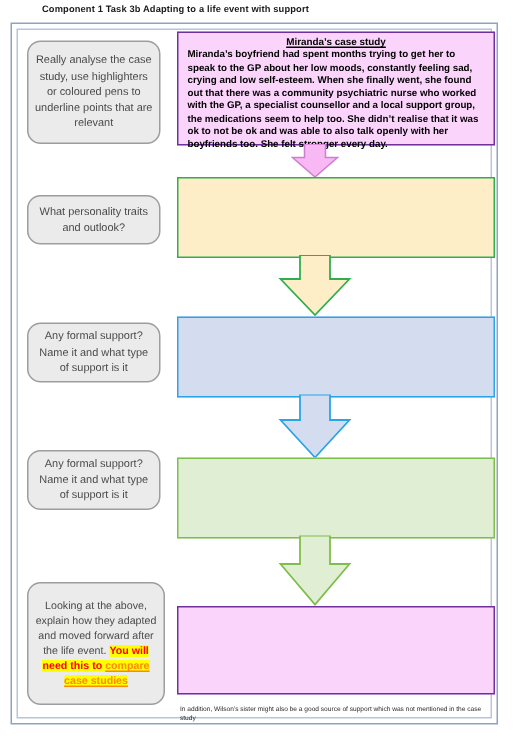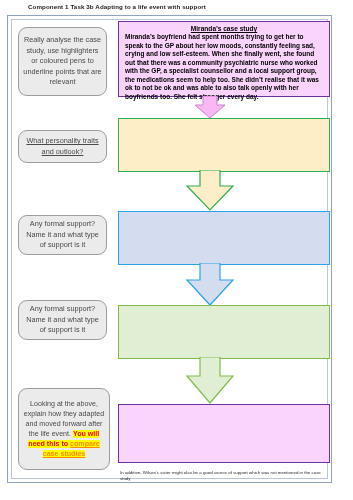--- a/index.html
+++ b/index.html
@@ -41,21 +41,21 @@
     box-sizing:border-box;
     display:flex;align-items:center;justify-content:center;
     text-align:center;
     color:#4a4a4a;
     font-size:7.3px;
     line-height:10.4px;
     padding:3px 4px;
     font-weight:normal;
   }
   .c1{left:18px;top:27px;width:89px;height:69px;}
-  .c2{left:18px;top:130px;width:89px;height:33px;text-decoration:underline;}
+  .c2{left:18px;top:130px;width:89px;height:33px;}
   .c3{left:18px;top:215px;width:89px;height:40px;}
   .c4{left:18px;top:300px;width:89px;height:40px;}
   .c5{left:18px;top:388px;width:92px;height:82px;
       font-size:7.1px;line-height:10px;}
   .hl-orange{color:#ff8a00;font-weight:bold;background:#ffff00;
              text-decoration:underline;}
   .hl-red-y{color:#ff0000;font-weight:bold;background:#ffff00;}
 
   
   .fbox{

